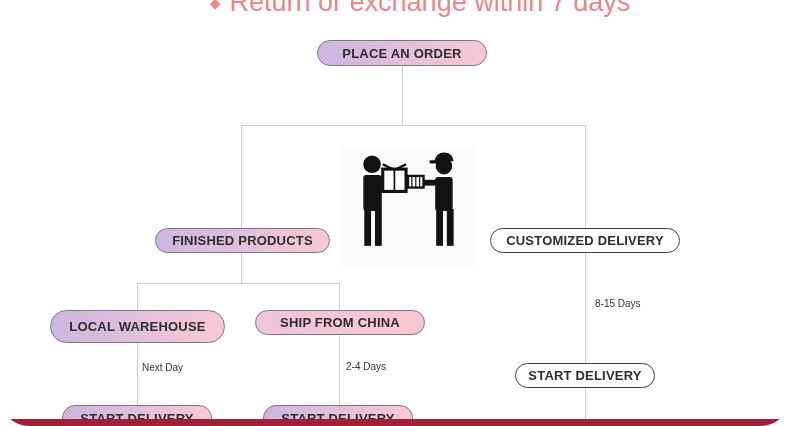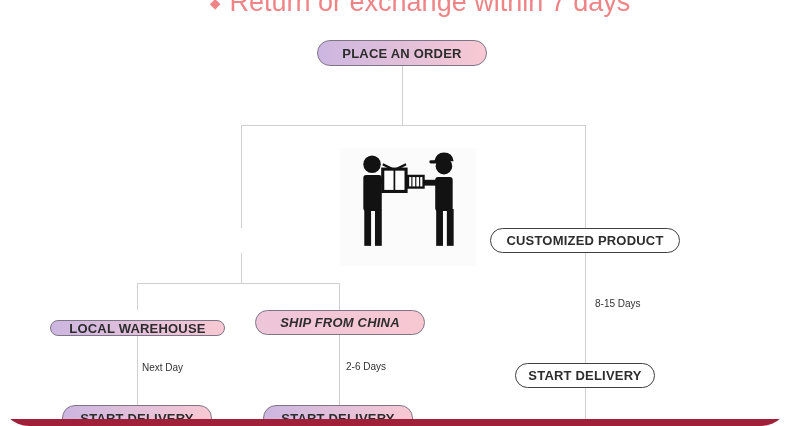--- a/index.html
+++ b/index.html
@@ -21,21 +21,20 @@
     display:flex;align-items:center;justify-content:center;
     font-size:13px;font-weight:600;letter-spacing:.2px;color:#2d2d2d;white-space:nowrap;
   }
   .pill.grad{
     background:linear-gradient(90deg,var(--pill-gradient-start,#ccb6e0),var(--pill-gradient-end,#f8c9d3));
     border:1px solid var(--pill-border,#7e7487);
   }
   .pill.grad-pink{
     background:linear-gradient(90deg,var(--ship-gradient-start,#eec6da),var(--ship-gradient-end,#f8c8d1));
     border:1px solid var(--pill-border,#7e7487);
-    font-style:italic;
   }
   .pill.outline{
     background:#ffffff;border:1.5px solid var(--outline-pill-border,#404040);height:25px;
   }
   .duration{position:absolute;font-size:10px;color:#333333;white-space:nowrap;}
   .handoff{
     position:absolute;left:340px;top:148px;width:136px;height:118px;
     background:var(--icon-background,#fbfbfb);
     display:flex;align-items:center;justify-content:center;
     color:var(--figure-silhouette,#121212);
@@ -99,35 +98,38 @@
         <line x1="78" y1="28" x2="78" y2="40" stroke-width="1.2"></line>
         <line x1="82" y1="28" x2="82" y2="40" stroke-width="1.2"></line>
       </g>
     </svg>
   </div>
 
   <div class="pill grad" style="left:317px;top:40px;width:170px">
     <span>PLACE AN ORDER</span>
   </div>
 
+  <div class="pill grad" style="left:155px;top:228px;width:175px;height:25px">
+    <span>FINISHED PRODUCTS</span>
+  </div>
 
   <div class="pill outline" style="left:490px;top:228px;width:190px">
-    <span>CUSTOMIZED PRODUCT</span>
+    <span>CUSTOMIZED DELIVERY</span>
   </div>
 
-  <div class="pill grad" style="left:50px;top:320px;width:175px;height:16px">
+  <div class="pill grad" style="left:50px;top:310px;width:175px;height:33px">
     <span>LOCAL WAREHOUSE</span>
   </div>
 
   <div class="pill grad-pink" style="left:255px;top:310px;width:170px;height:25px">
     <span>SHIP FROM CHINA</span>
   </div>
 
   <div class="duration" style="left:142px;top:362px">Next Day</div>
-  <div class="duration" style="left:346px;top:361px">2-6 Days</div>
+  <div class="duration" style="left:346px;top:361px">2-4 Days</div>
   <div class="duration" style="left:595px;top:298px">8-15 Days</div>
 
   <div class="pill outline" style="left:515px;top:363px;width:140px">
     <span>START DELIVERY</span>
   </div>
 
   <div class="pill grad" style="left:62px;top:405px;width:150px">
     <span>START DELIVERY</span>
   </div>
 

